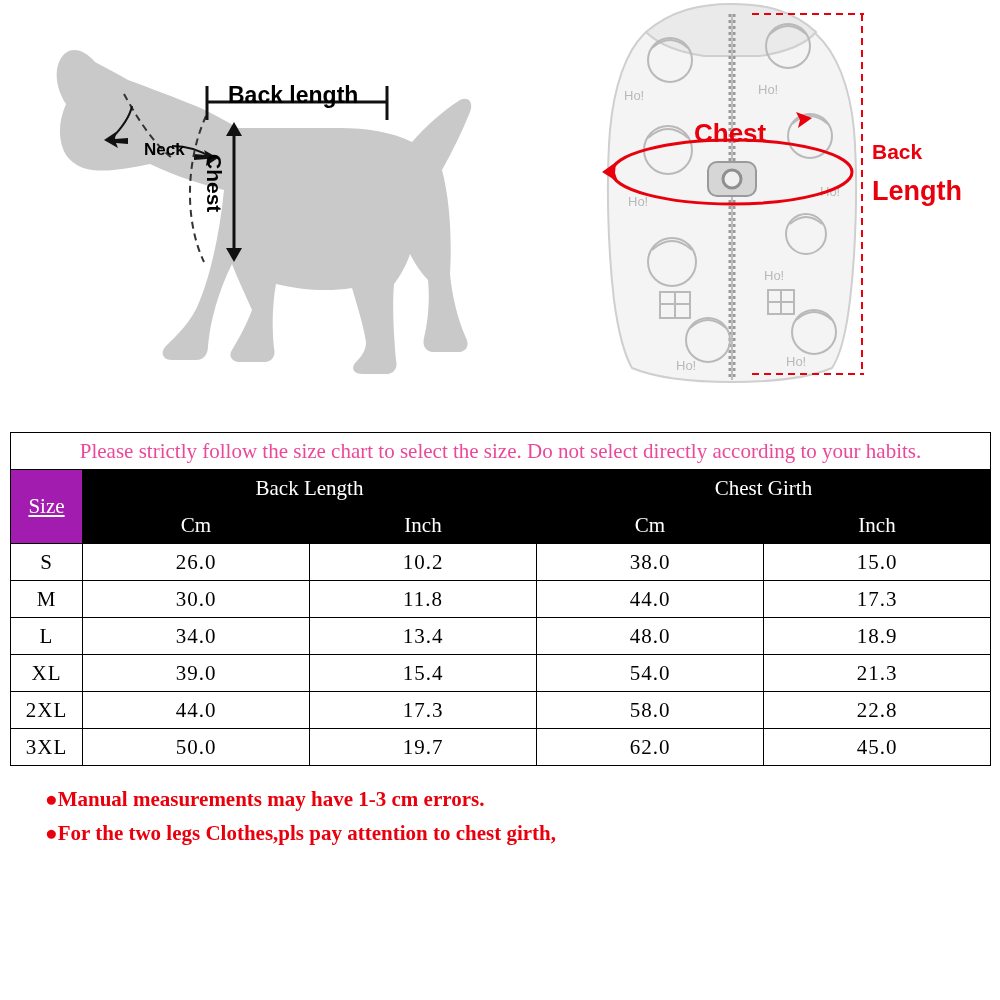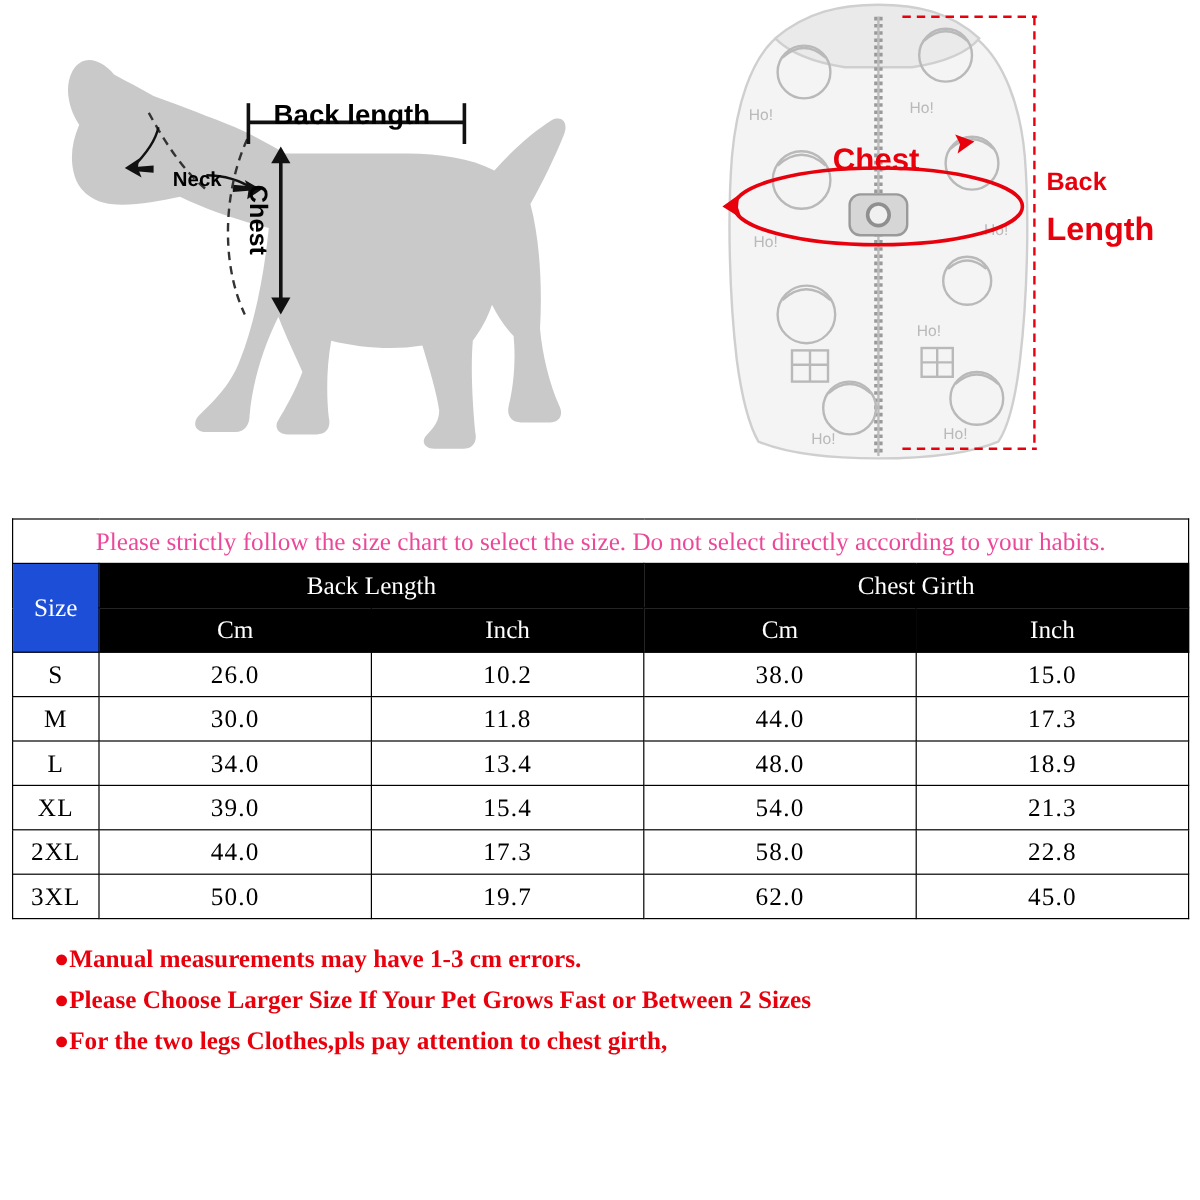--- a/index.html
+++ b/index.html
@@ -72,23 +72,24 @@
     font-size: 19px;
     height: 30px;
     font-family: "Liberation Sans", sans-serif;
   }
   .hdr {
     background: #000;
     color: #fff;
     font-size: 22px;
   }
   .hdr-size {
-    background: #1d4ed8;
+    background: #a21caf;
     color: #fff;
     font-size: 22px;
+    text-decoration: underline;
   }
   .data-cell {
     background: #fff;
     color: #000;
     font-size: 23px;
     letter-spacing: 1px;
   }
   .size-cell {
     text-align: left;
     padding-left: 12px;
@@ -293,15 +294,14 @@
         <td class="data-cell">19.7</td>
         <td class="data-cell">62.0</td>
         <td class="data-cell">45.0</td>
       </tr>
     </tbody>
   </table>
 </div>
 
 <div class="notes">
   <div>●Manual measurements may have 1-3 cm errors.</div>
-  <div>●Please Choose Larger Size If Your Pet Grows Fast or Between 2 Sizes</div>
   <div>●For the two legs Clothes,pls pay attention to chest girth,</div>
 </div>
 
 </body></html>

